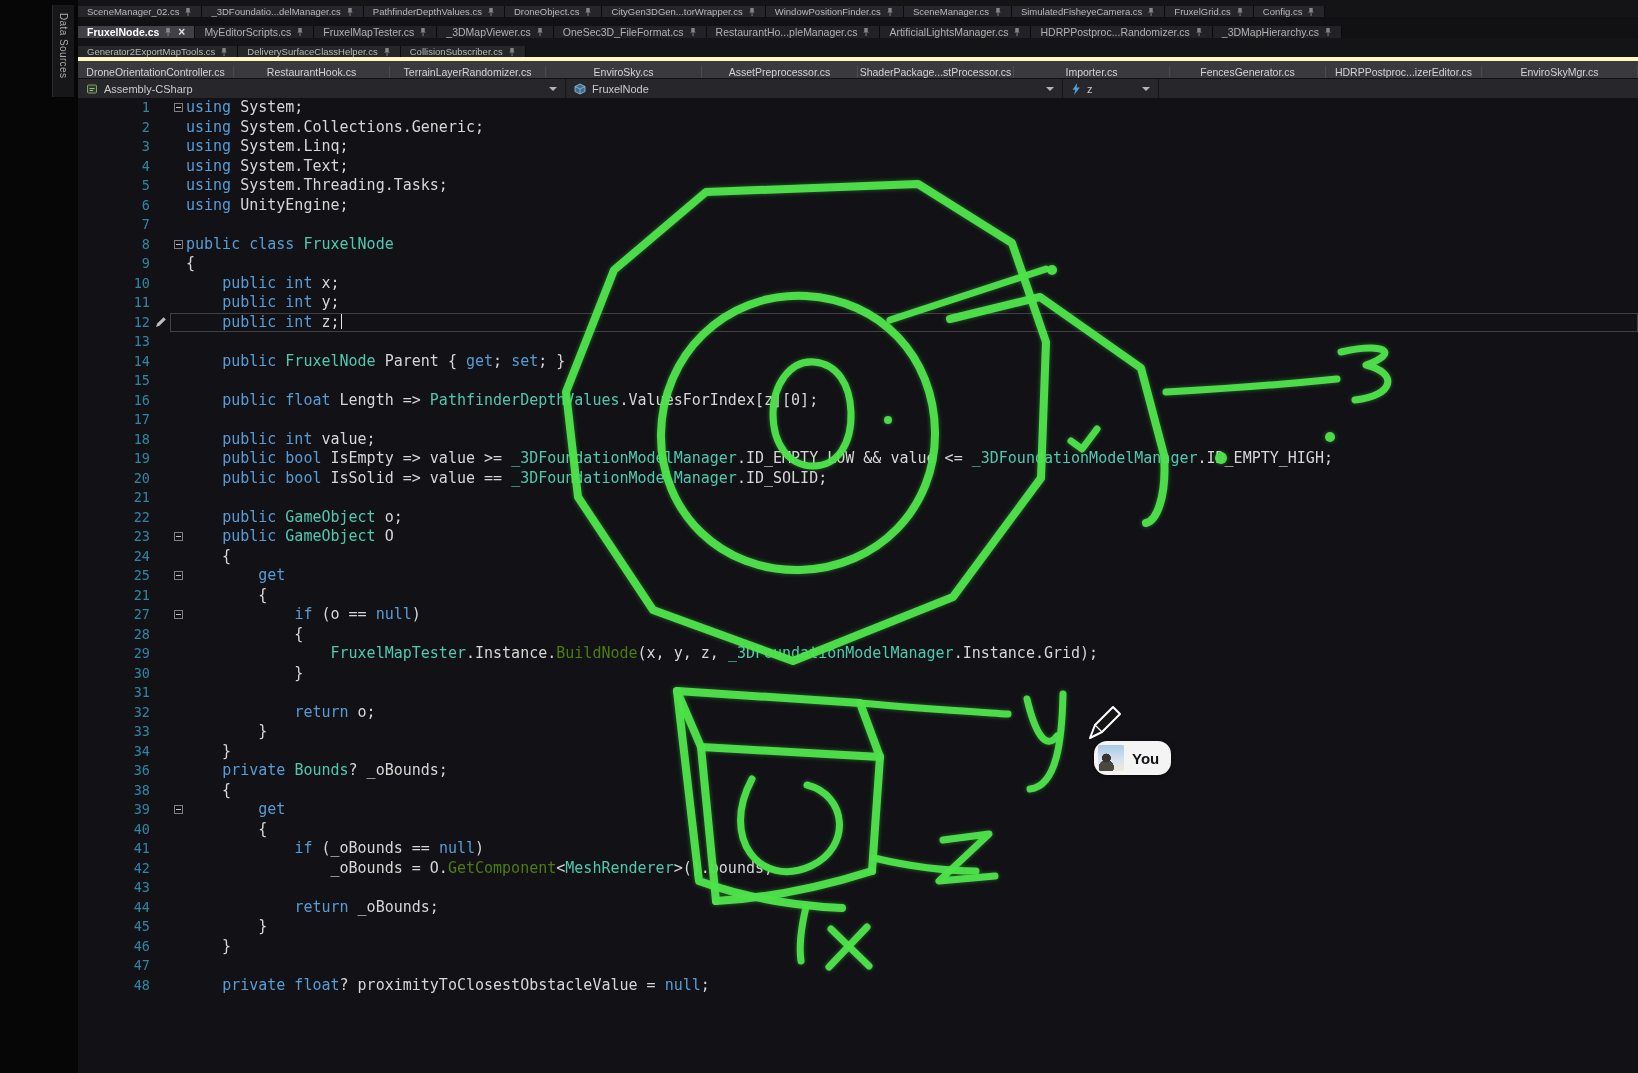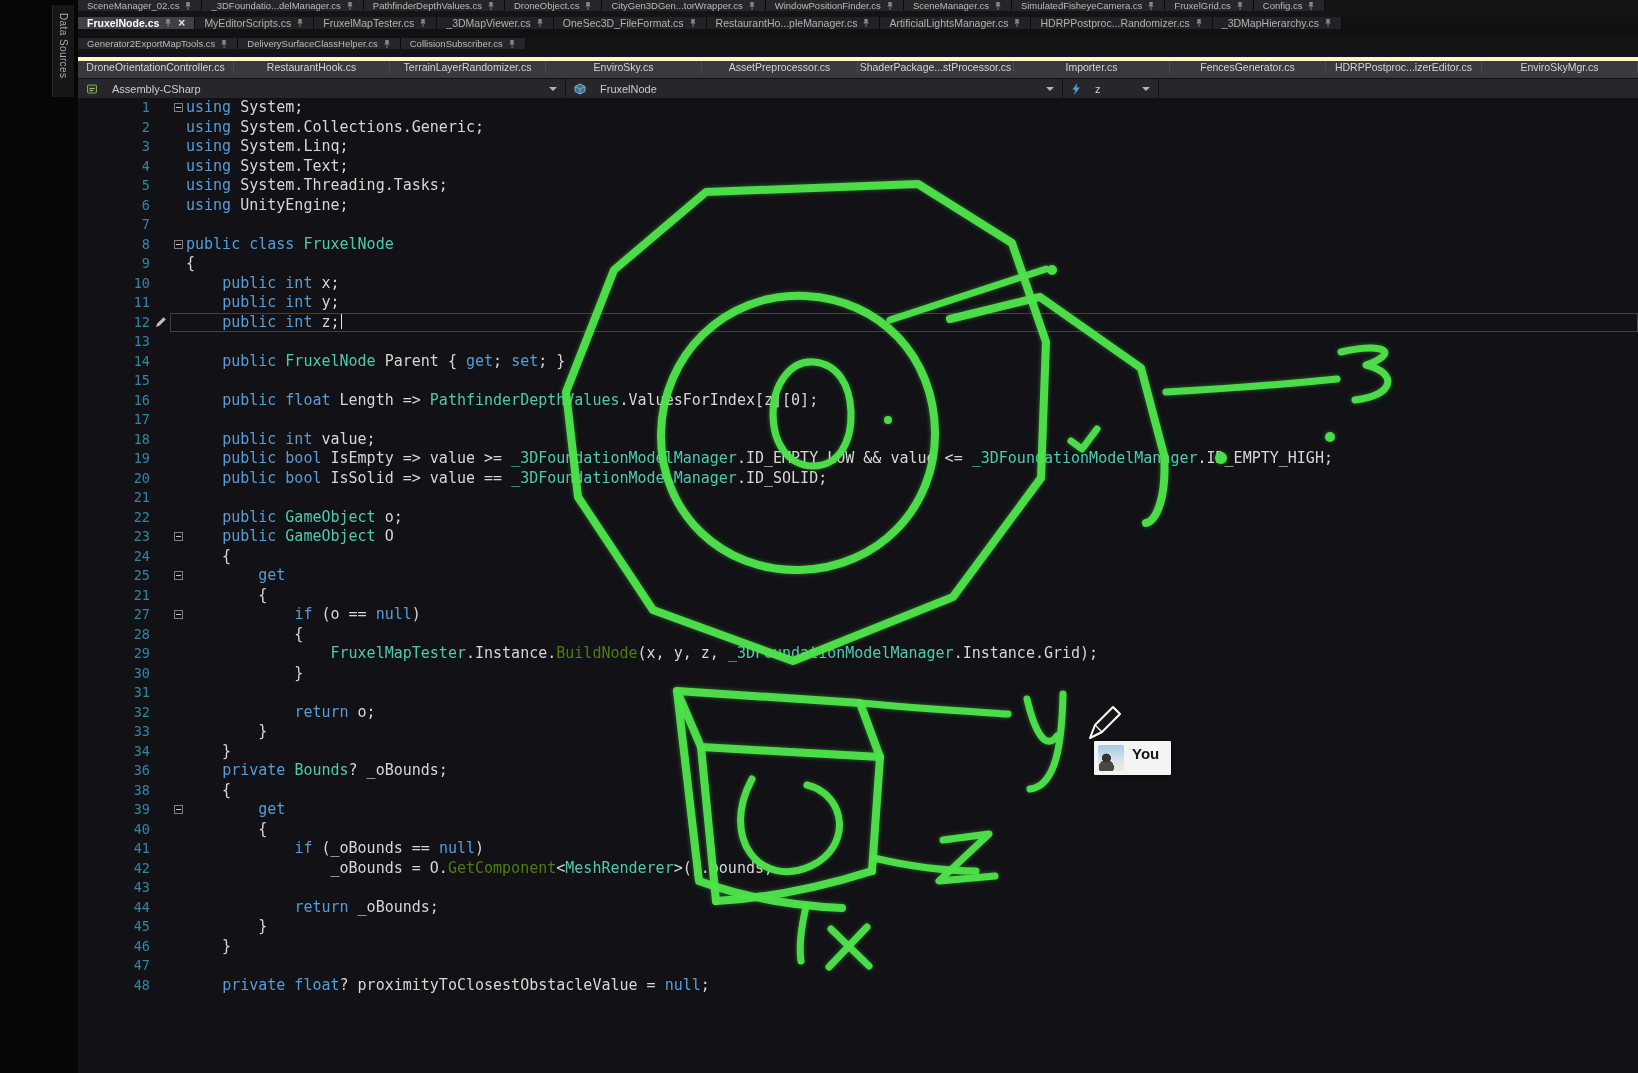--- a/index.html
+++ b/index.html
@@ -6,37 +6,37 @@
   html,body{width:1638px;height:1073px;overflow:hidden;background:#000}
   body{font-family:"Liberation Sans",sans-serif;position:relative}
 
   .app{display:flex;width:100%;height:100%}
   .left-rail{width:78px;flex:none;background:#060606;position:relative}
   .vtab{position:absolute;top:5px;right:4px;width:22px;height:92px;background:#17171a;
         border-left:1px solid #2b2b2f;color:#ababab;font-size:10px;letter-spacing:.4px;
         writing-mode:vertical-rl;display:flex;align-items:center;padding-top:8px}
   .main{flex:1;display:flex;flex-direction:column;min-width:0}
 
-  .tab-row{display:flex;align-items:flex-start;overflow:hidden}
+  .tab-row{display:flex;align-items:flex-end;overflow:hidden}
   .tab-row.r1{height:17px;background:#141417}
   .tab-row.r2{height:21px;background:#111114}
   .tab-row.r3{height:19px;background:#141417}
   .tab-row.r4{height:21px;background:#3a3a3e;border-top:4px solid #fef9c3}
   .tab{display:flex;align-items:center;gap:5px;padding:0 9px;background:#26262a;
        border-right:1px solid #0b0b0d;color:#b9b9b9;font-size:9.5px;white-space:nowrap;cursor:default}
   .r2 .tab{font-size:10.5px;background:#222226;color:#b0b0b0}
   .r3 .tab{font-size:9.5px}
   .tab.active{background:#404046;color:#fff;font-weight:bold}
   .r4 .tab{flex:1;justify-content:center;background:transparent;border-right:1px solid #4a4a4f;
            color:#d2d2d2;font-size:10.5px;padding:0 4px;overflow:hidden}
   .pin{display:flex;align-items:center;opacity:.85}
   .close{font-size:12px;line-height:1;color:#e0e0e0;margin-left:1px}
 
   .navbar{height:20px;background:#27272b;display:flex;align-items:stretch;border-top:1px solid #101012}
-  .nav-seg{display:flex;align-items:center;gap:14px;padding:0 8px;border-right:1px solid #141417}
+  .nav-seg{display:flex;align-items:center;gap:6px;padding:0 8px;border-right:1px solid #141417}
   .seg1{width:488px}.seg2{width:497px}.seg3{width:96px}
   .nav-fill{flex:1}
   .nav-label{font-size:11px;color:#cbcbcb;white-space:nowrap}
   .nav-icon{display:flex;align-items:center}
   .chev{margin-left:auto;width:0;height:0;border-left:4px solid transparent;
         border-right:4px solid transparent;border-top:4px solid #b5b5b5}
 
   .editor{flex:1;background:#121216;overflow:hidden;font-family:"DejaVu Sans Mono",monospace;position:relative}
   .line{display:flex;height:19.5px;line-height:19.5px;font-size:15px}
   .ln{width:72px;flex:none;text-align:right;color:#2f86a5;font-size:13.5px}
@@ -52,21 +52,21 @@
   .caret{display:inline-block;width:1.5px;height:15px;background:#e6e6e6;vertical-align:-2px;margin-left:1px}
 
   .ink{position:absolute;left:0;top:0;width:1638px;height:1073px;pointer-events:none;z-index:50;
        filter:drop-shadow(0 0 2px rgba(82,232,78,.45))}
   .ink path{fill:none;stroke:#4fe44c;stroke-width:8;stroke-linecap:round;stroke-linejoin:round;opacity:.95}
   .ink circle{fill:#4fe44c;opacity:.95}
   .ink path.thin{stroke-width:7}
 
   .pencil-cursor{position:absolute;left:1080px;top:698px;z-index:62;pointer-events:none}
   .you-chip{position:absolute;left:1094px;top:741px;height:34px;z-index:61;background:#f4f4f4;
-            border-radius:1px;display:flex;align-items:flex-start;gap:8px;padding:4px 12px 4px 4px;
+            border-radius:13px;display:flex;align-items:center;gap:8px;padding:4px 12px 4px 4px;
             box-shadow:0 1px 4px rgba(0,0,0,.55)}
   .you-avatar{width:26px;height:26px;border-radius:2px;flex:none;
        background:
          radial-gradient(circle at 32% 50%, #35342e 0 20%, transparent 21%),
          radial-gradient(circle at 32% 86%, #4a483e 0 26%, transparent 27%),
          linear-gradient(180deg,#a9c9e6 0%,#d7e4ef 60%,#efe9d8 100%)}
   .you-text{font-size:15px;font-weight:bold;color:#141418}
 </style>
 </head>
 <body>

